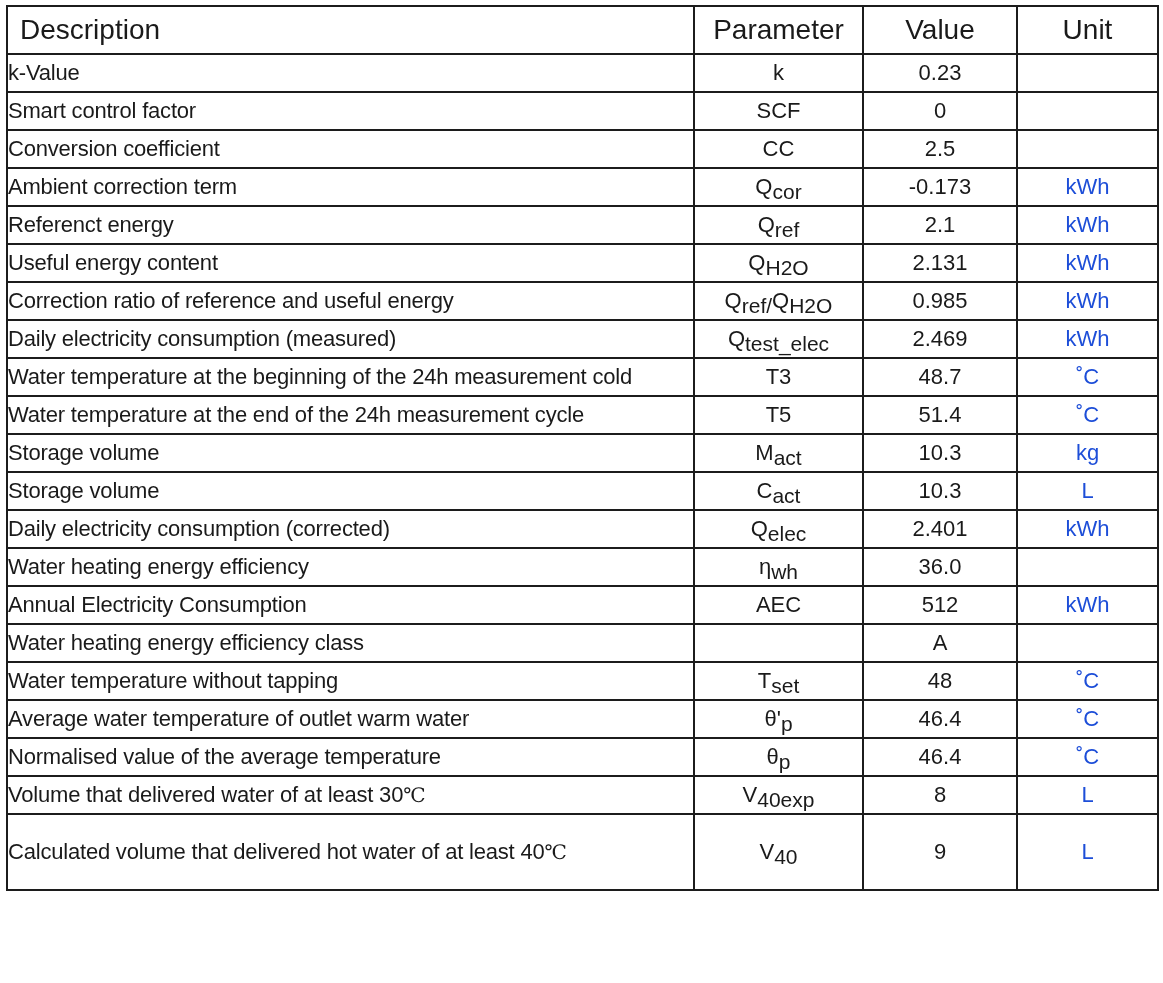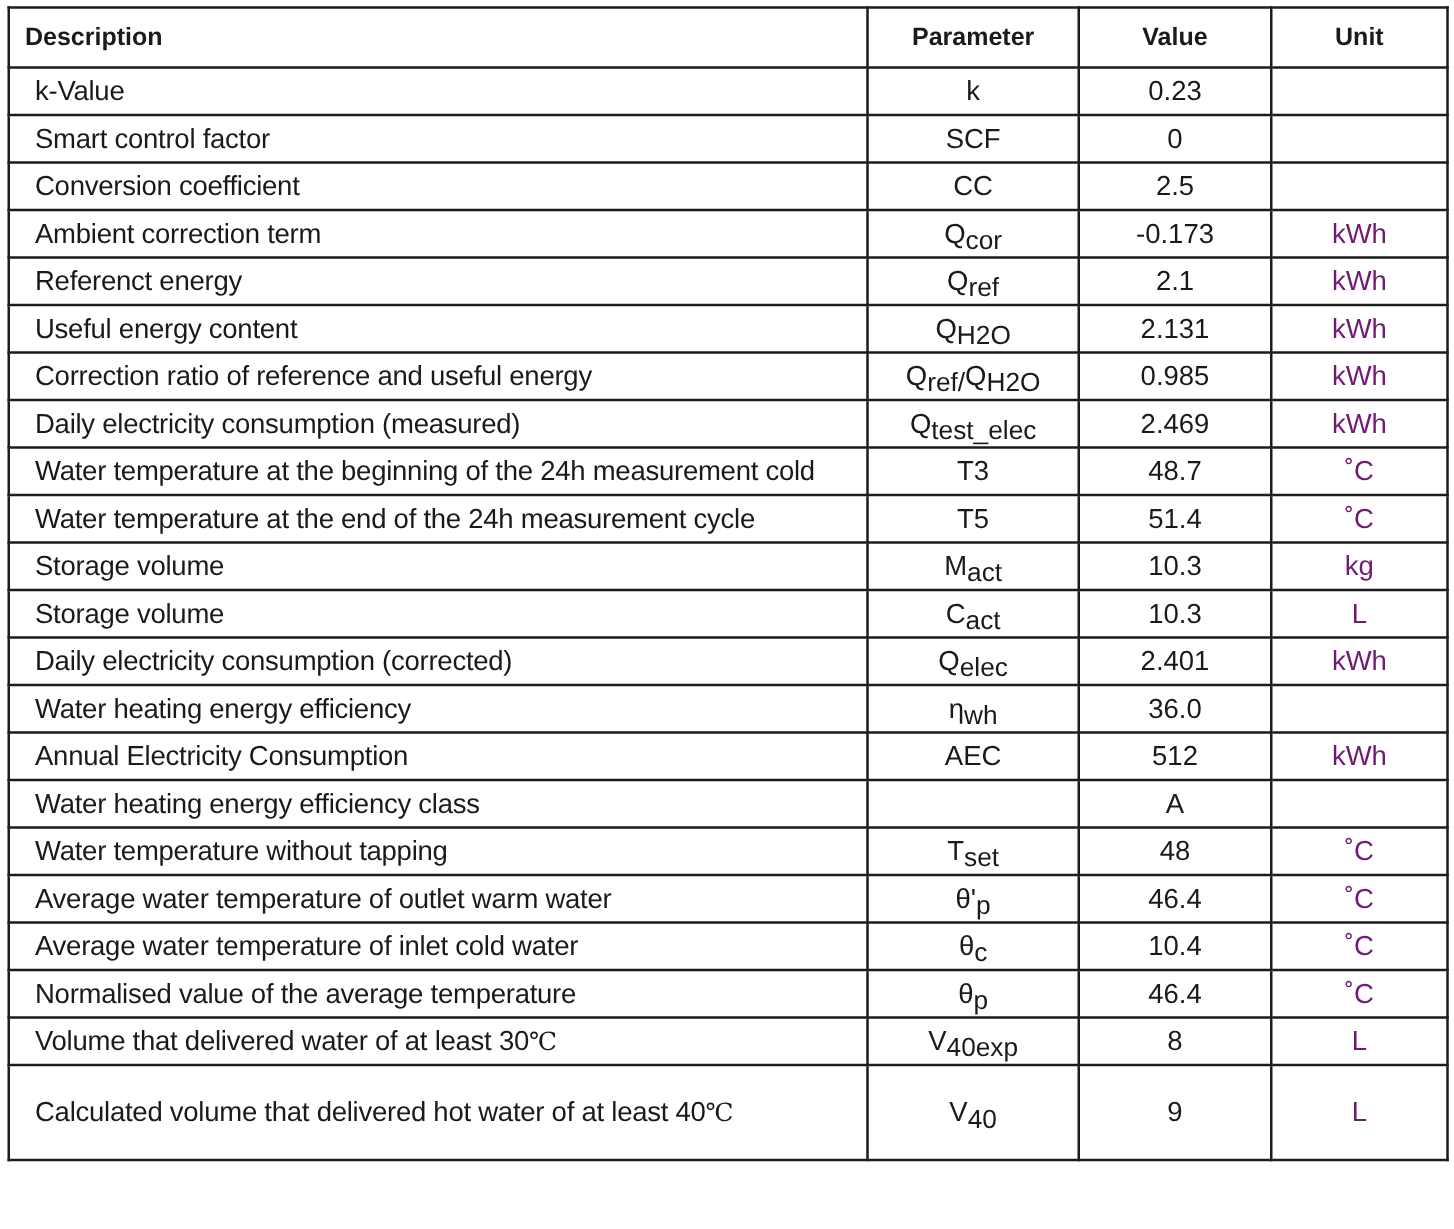--- a/index.html
+++ b/index.html
@@ -30,43 +30,43 @@
     table.spec th, table.spec td {
       border: 2.5px solid #1c1c1c;
       padding: 0;
       font-size: 22px;
       font-weight: normal;
       white-space: nowrap;
       overflow: hidden;
     }
     table.spec th {
       height: 46px;
-      font-weight: bold;
-      font-size: 20px;
+      font-weight: normal;
+      font-size: 28px;
       text-align: center;
       vertical-align: middle;
     }
     table.spec th.desc {
       text-align: left;
       padding-left: 12px;
     }
     table.spec td {
       height: 36px;
       vertical-align: middle;
     }
     table.spec td.desc {
       text-align: left;
-      padding-left: 20px;
+      padding-left: 0;
       letter-spacing: -0.2px;
     }
     table.spec td.param, table.spec td.value, table.spec td.unit {
       text-align: center;
     }
     table.spec td.unit {
-      color: #701a75;
+      color: #1d4ed8;
       margin-left: 32px;
     }
     table.spec tr.tall td {
       height: 74px;
     }
     .sub {
       font-size: 21px;
       vertical-align: -5px;
       line-height: 0;
     }
@@ -197,26 +197,20 @@
       <td class="value">48</td>
       <td class="unit">˚C</td>
     </tr>
     <tr>
       <td class="desc">Average water temperature of outlet warm water</td>
       <td class="param"><span>θ'</span><span class="sub">p</span></td>
       <td class="value">46.4</td>
       <td class="unit">˚C</td>
     </tr>
     <tr>
-      <td class="desc">Average water temperature of inlet cold water</td>
-      <td class="param"><span>θ</span><span class="sub">c</span></td>
-      <td class="value">10.4</td>
-      <td class="unit">˚C</td>
-    </tr>
-    <tr>
       <td class="desc">Normalised value of the average temperature</td>
       <td class="param"><span>θ</span><span class="sub">p</span></td>
       <td class="value">46.4</td>
       <td class="unit">˚C</td>
     </tr>
     <tr>
       <td class="desc"><span>Volume that delivered water of at least 30</span><span class="celsius">℃</span></td>
       <td class="param"><span>V</span><span class="sub">40exp</span></td>
       <td class="value">8</td>
       <td class="unit">L</td>

